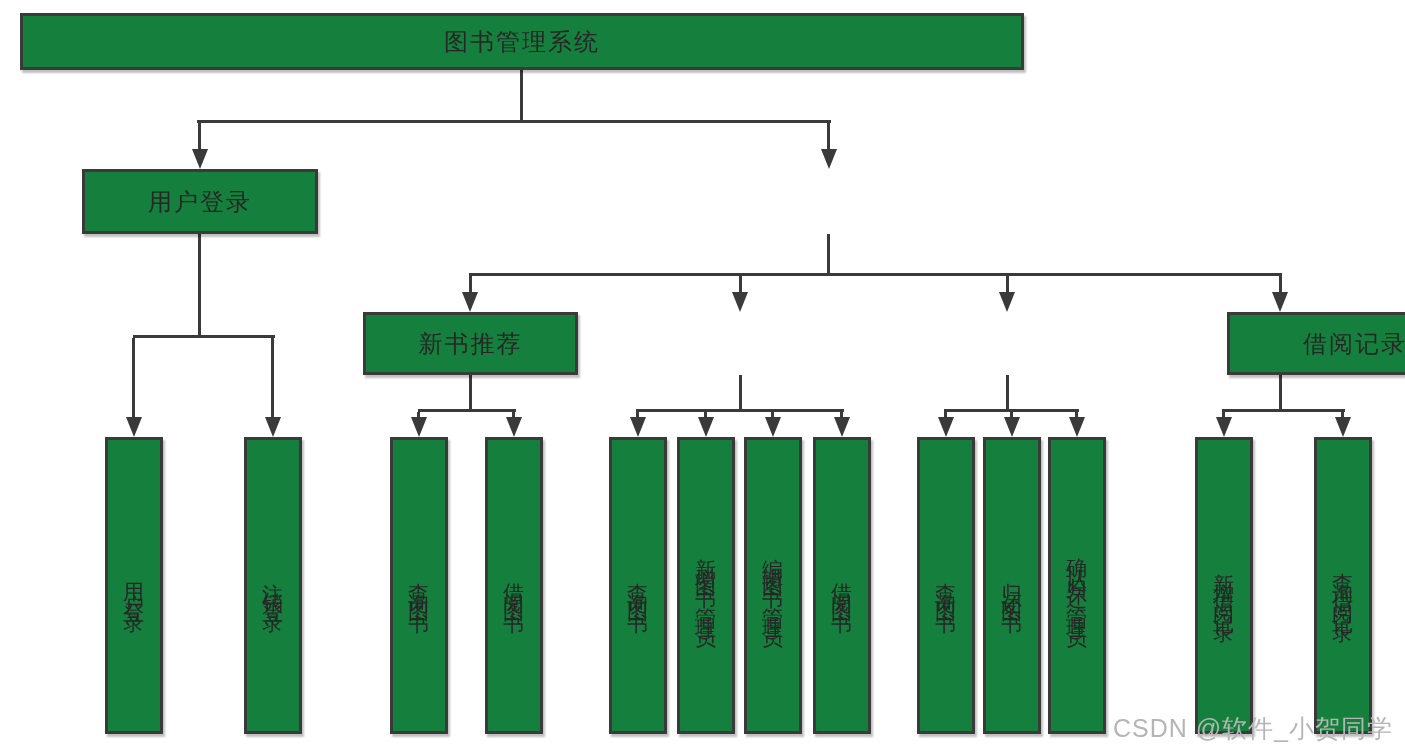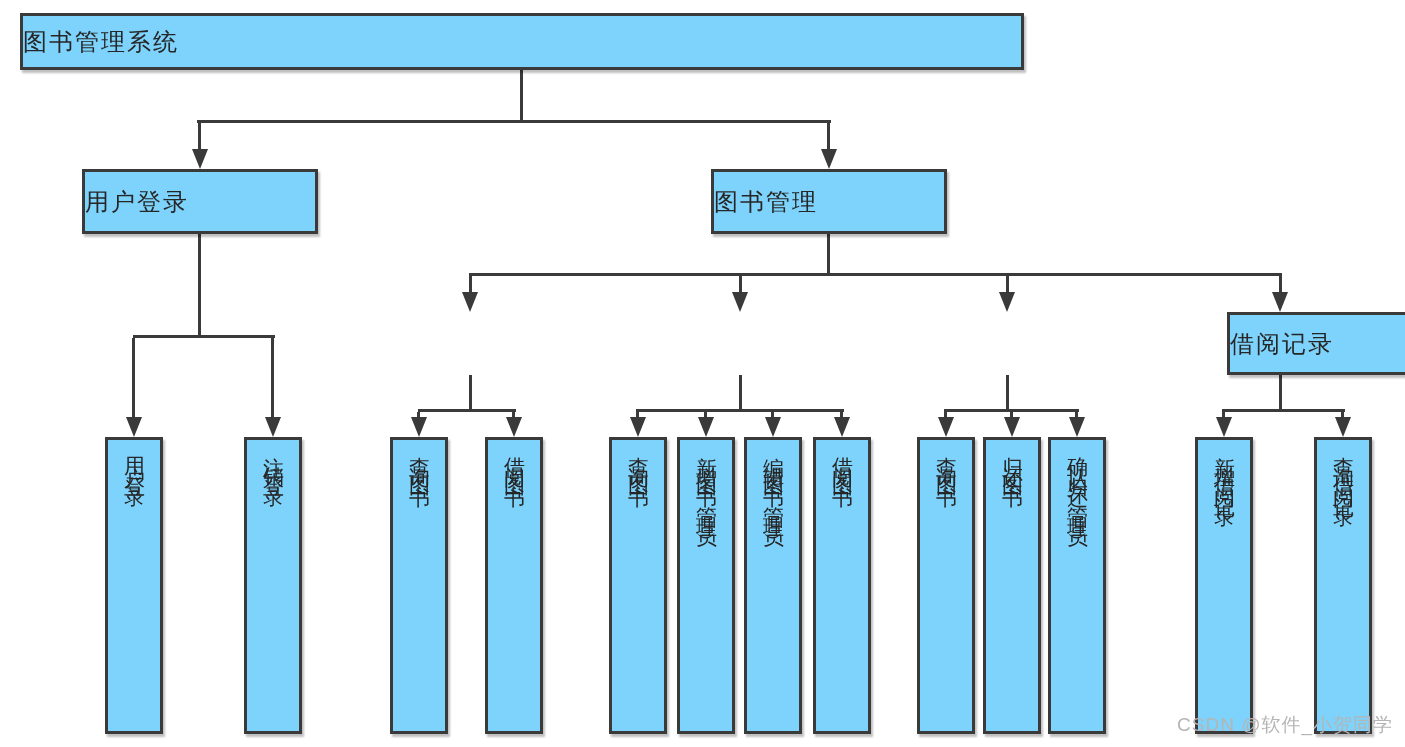--- a/index.html
+++ b/index.html
@@ -1,59 +1,59 @@
 <!DOCTYPE html>
 <html style="--line: #3a3a3a; --text: #262626; --bg: #ffffff; --wm: #b5b5b5;"><head>
 <meta charset="utf-8">
 <style>
   html,body{margin:0;padding:0;background:#ffffff;}
   .canvas{
     position:relative;width:1405px;height:747px;background:var(--bg,#ffffff);
     font-family:"Liberation Sans","DejaVu Sans",sans-serif;overflow:hidden;
   }
   .box{
-    position:absolute;box-sizing:border-box;background:#7dd3fc;
+    position:absolute;box-sizing:border-box;background:#15803d;
     border:3px solid var(--line,#3a3a3a);
     box-shadow:2px 3px 2px rgba(0,0,0,0.25);
-    display:flex;align-items:center;justify-content:flex-start;
-    color:var(--text,#262626);z-index:2;font-family:Liberation Serif, serif;
+    display:flex;align-items:center;justify-content:center;
+    color:var(--text,#262626);z-index:2;
   }
   .hnode{font-size:24px;letter-spacing:2px;white-space:nowrap;}
   .leaf{
     writing-mode:vertical-rl;text-orientation:mixed;
     font-size:21px;letter-spacing:10px;line-height:1;
   }
   .h,.v{position:absolute;background:var(--line,#3a3a3a);z-index:1;}
   .arw{
     position:absolute;width:0;height:0;z-index:1;
     border-left:8px solid transparent;border-right:8px solid transparent;
     border-top:20px solid var(--line,#3a3a3a);
   }
   .watermark{
-    position:absolute;z-index:5;font-size:19px;letter-spacing:1px;
+    position:absolute;z-index:5;font-size:25px;letter-spacing:1px;
     color:var(--wm,#b5b5b5);white-space:nowrap;
   }
 </style>
 </head>
 <body>
 
 <div class="canvas">
 
   <div class="box hnode" style="left:20px;top:13px;width:1004px;height:57px">
     <span>图书管理系统</span>
   </div>
 
   <div class="box hnode" style="left:82px;top:169px;width:236px;height:65px">
     <span>用户登录</span>
   </div>
 
-  <div class="box hnode" style="left:711px;top:169px;width:236px;height:65px">
-    <span>图书管理</span>
+
+  <div class="box hnode" style="left:363px;top:312px;width:215px;height:63px">
+    <span>新书推荐</span>
   </div>
-
   <div class="box hnode" style="left:1227px;top:312px;width:256px;height:63px">
     <span>借阅记录</span>
   </div>
 
   <div class="box leaf" style="left:105px;top:437px;width:58px;height:297px">
     <span>用户登录</span>
   </div>
   <div class="box leaf" style="left:244px;top:437px;width:58px;height:297px">
     <span>注销登录</span>
   </div>

